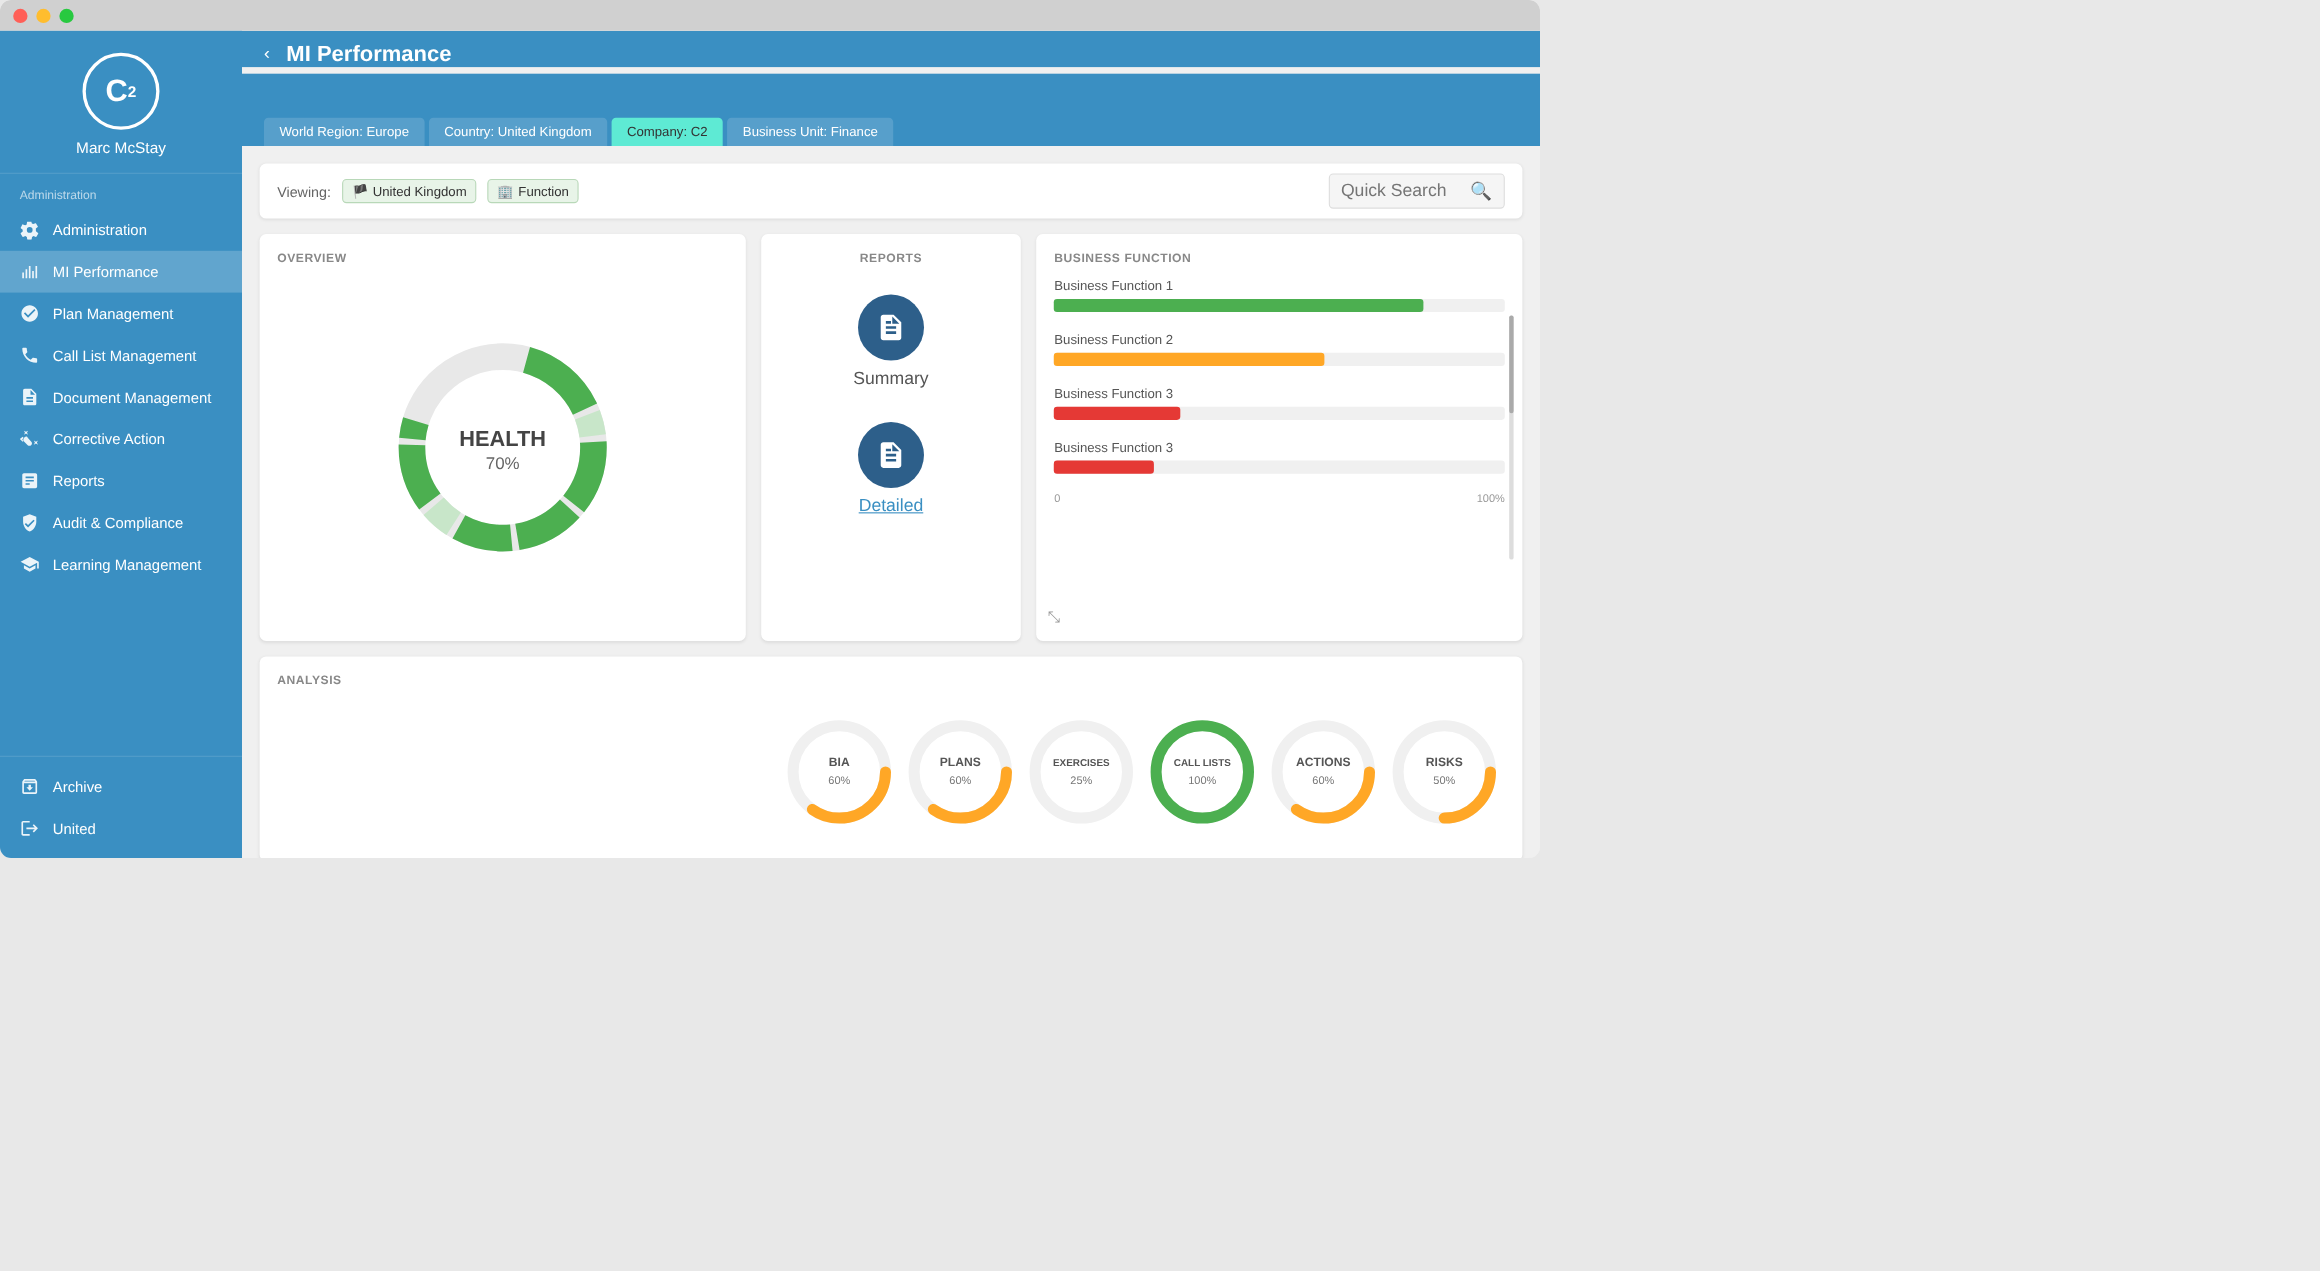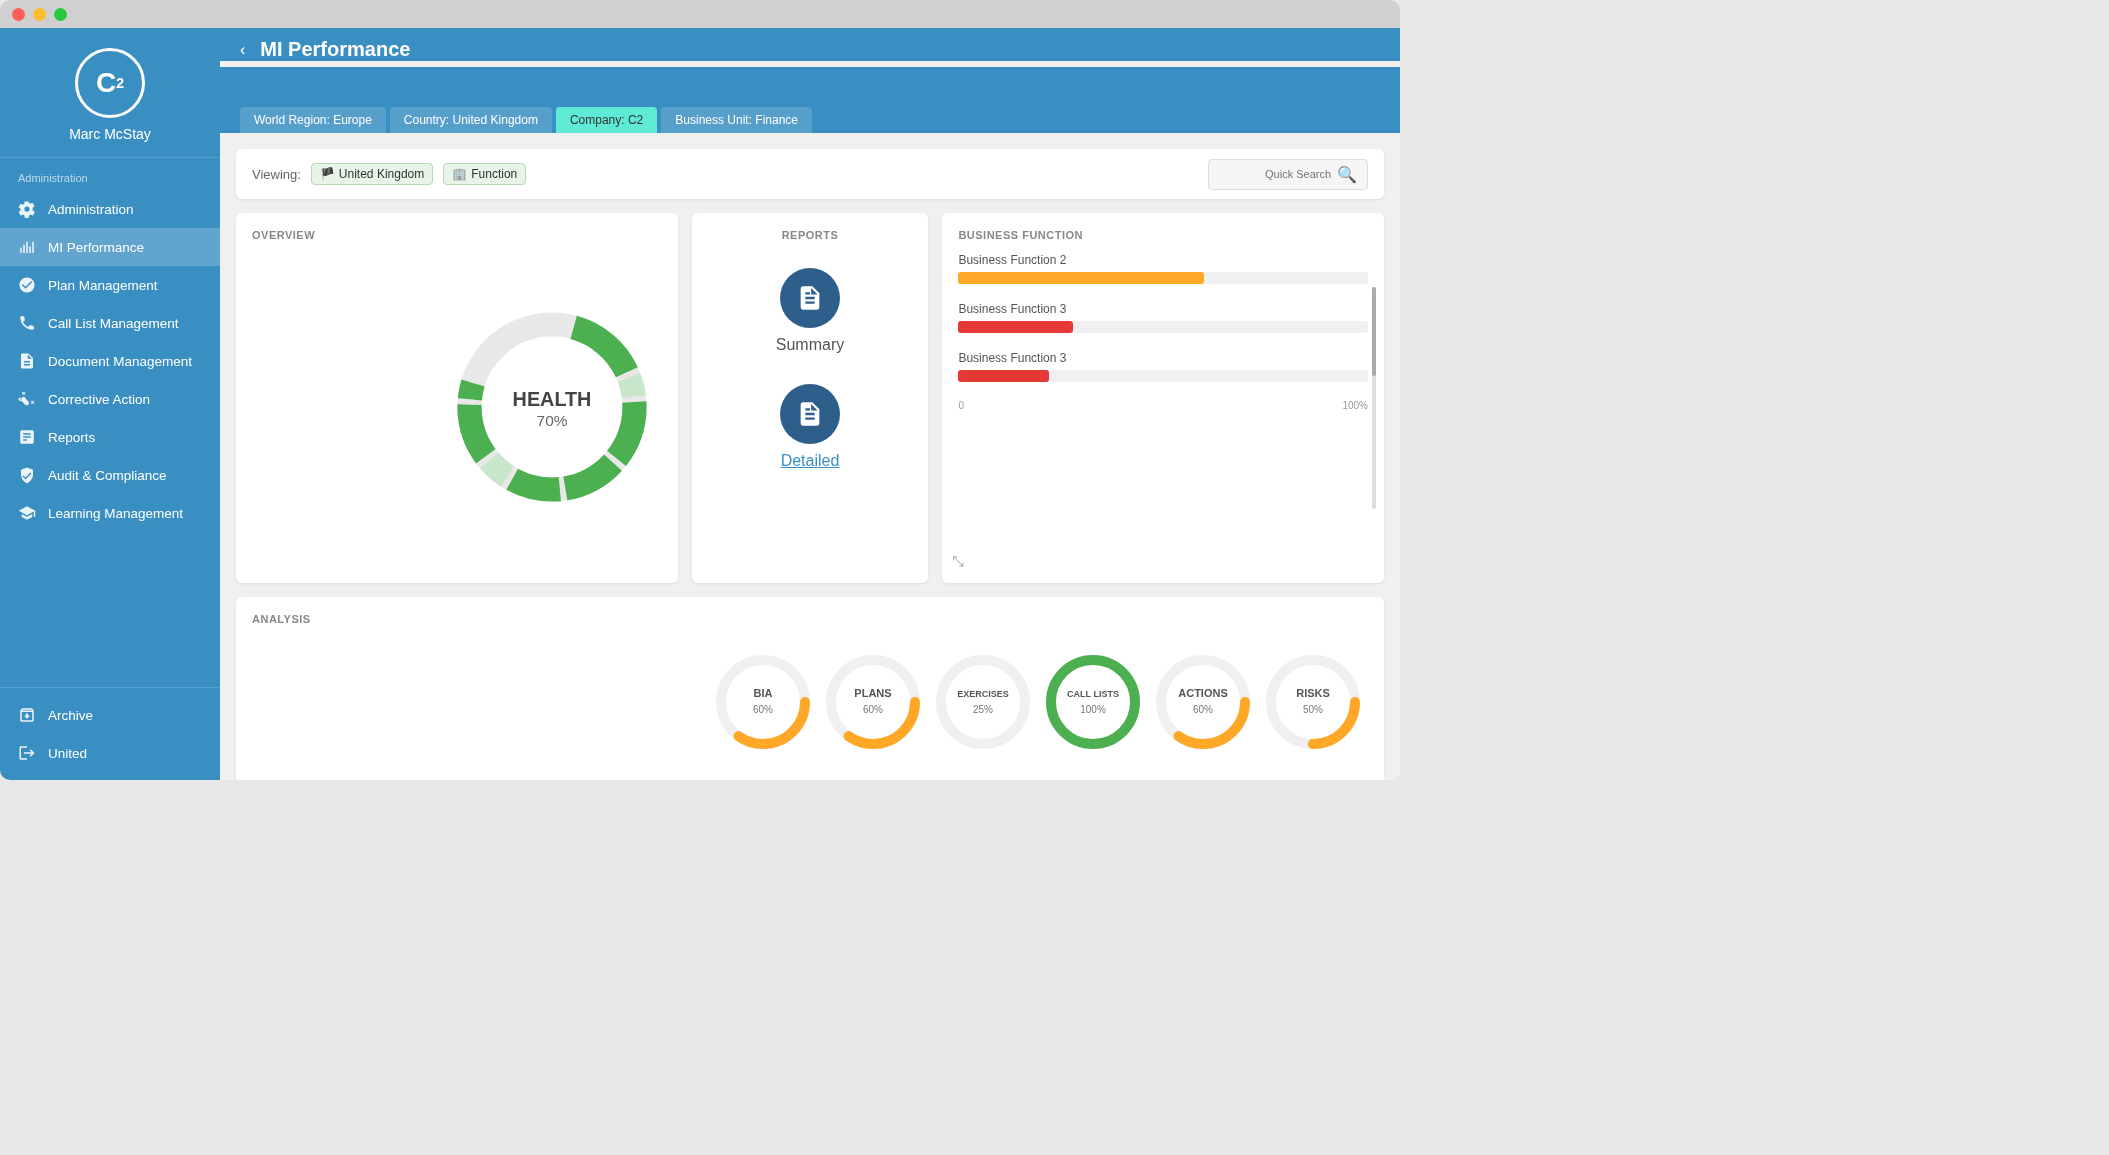--- a/index.html
+++ b/index.html
@@ -206,24 +206,23 @@
       padding: 5px 10px;
       display: flex;
       align-items: center;
       gap: 6px;
       width: 160px;
     }
     .search-input {
       border: none;
       background: transparent;
       outline: none;
-      font-size: 11px;
+      font-size: 16px;
       color: #999;
       width: 100%;
-      text-align: right;
     }
 
     
     .panels-row {
       display: flex;
       gap: 14px;
       margin-bottom: 14px;
       height: 370px;
     }
 
@@ -257,21 +256,21 @@
       color: #888;
       letter-spacing: 0.5px;
       margin-bottom: 12px;
       text-transform: uppercase;
     }
 
     
     .donut-container {
       display: flex;
       align-items: center;
-      justify-content: flex-end;
+      justify-content: center;
       height: calc(100% - 30px);
     }
     .donut-svg {
       width: 220px;
       height: 220px;
     }
     .donut-center-text {
       text-anchor: middle;
       dominant-baseline: middle;
     }
@@ -568,20 +567,26 @@
                 <path d="M14 2H6c-1.1 0-2 .9-2 2v16c0 1.1.9 2 2 2h12c1.1 0 2-.9 2-2V8l-6-6zm-1 7V3.5L18.5 9H13zm-5 8v-2h8v2H8zm0-4v-2h8v2H8zm0-4V7h4v2H8z"></path>
               </svg>
             </div>
             <span class="report-item-label link">Detailed</span>
           </div>
         </div>
 
         <div class="panel panel-business">
           <div class="panel-label">BUSINESS FUNCTION</div>
 
+          <div class="business-function-item">
+            <div class="bf-title">Business Function 1</div>
+            <div class="bf-bar-track">
+              <div class="bf-bar-fill" style="width:82%; background:#4caf50;"></div>
+            </div>
+          </div>
 
           <div class="business-function-item">
             <div class="bf-title">Business Function 2</div>
             <div class="bf-bar-track">
               <div class="bf-bar-fill" style="width:60%; background:#ffa726;"></div>
             </div>
           </div>
 
           <div class="business-function-item">
             <div class="bf-title">Business Function 3</div>

